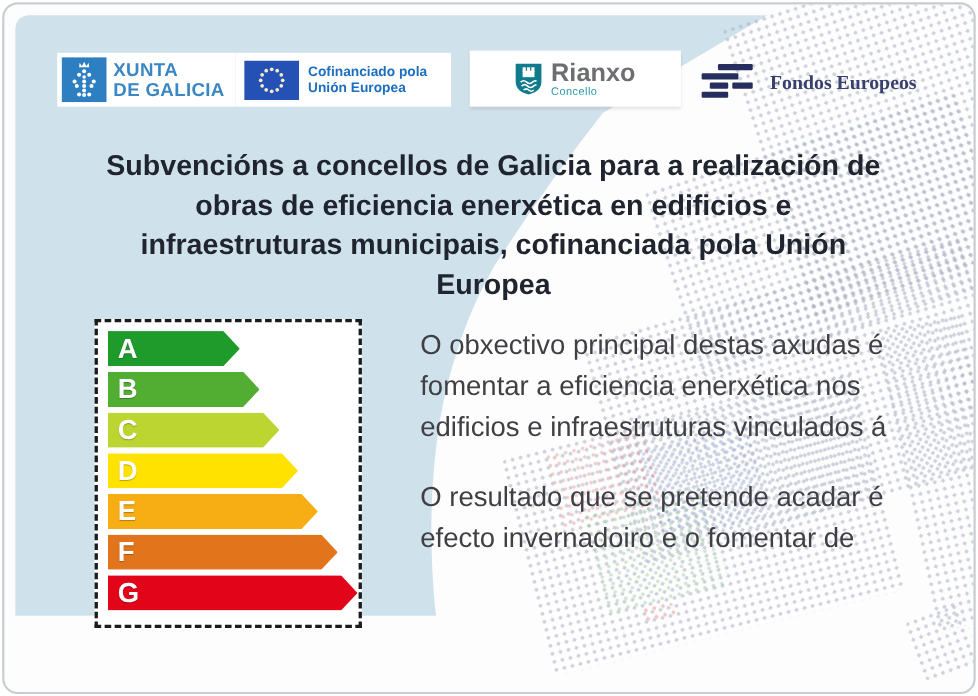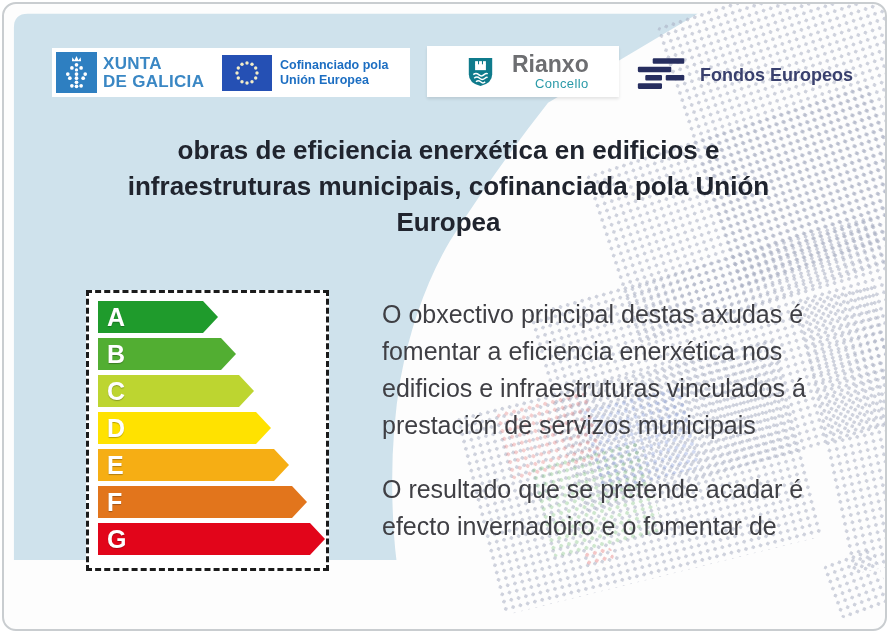--- a/index.html
+++ b/index.html
@@ -35,24 +35,24 @@
   .logo-bar{position:absolute;left:0;top:0;width:100%;height:110px;z-index:3;}
   .logo-block{position:absolute;display:flex;align-items:center;box-sizing:border-box;}
   .xunta{left:48px;top:44px;width:162px;height:49px;background:#ffffff;padding-left:4px;}
   .xunta-text{margin-left:6px;color:#3a87c4;font-weight:700;font-size:17px;line-height:18px;letter-spacing:.3px;}
   .xunta-text span{display:block;}
   .eu{left:210px;top:44px;width:196px;height:49px;background:#ffffff;padding-left:8px;}
   .eu-text{margin-left:8px;color:#1c6ec2;font-weight:700;font-size:12.5px;line-height:15px;}
   .eu-text span{display:block;}
   .rianxo{left:423px;top:42px;width:192px;height:51px;background:#ffffff;padding-left:40px;
           box-shadow:0 2px 3px rgba(0,0,0,0.10);}
-  .rianxo-texts{margin-left:18px;}
+  .rianxo-texts{margin-left:7px;}
   .rianxo-name{display:block;color:#6d6e71;font-weight:700;font-size:23px;line-height:22px;}
-  .rianxo-sub{display:block;color:#2a9aa8;font-size:13px;margin-top:1px;letter-spacing:.4px;text-align:right;}
-  .fondos{left:632px;top:50px;width:220px;height:42px;background:transparent;}
+  .rianxo-sub{display:block;color:#2a9aa8;font-size:10px;margin-top:1px;letter-spacing:.4px;}
+  .fondos{left:632px;top:50px;width:220px;height:42px;background:transparent;font-family:Liberation Serif, serif;}
   .fondos-label{margin-left:12px;color:#39406e;font-weight:600;font-size:18px;}
   
   .title{
     position:absolute;left:36px;top:111px;width:817px;z-index:3;
     text-align:center;color:#20242e;font-weight:700;font-size:26px;line-height:36px;
   }
   .title span{display:block;}
   
   .energy-box{
     position:absolute;left:82px;top:286px;width:243px;height:281px;z-index:3;
@@ -180,20 +180,21 @@
           <rect x="10" y="18" width="18" height="6" rx="1.2"></rect>
           <rect x="32" y="18" width="20" height="6" rx="1.2"></rect>
           <rect x="2" y="27" width="26" height="6" rx="1.2"></rect>
         </g>
       </svg>
       <span class="fondos-label">Fondos Europeos</span>
     </div>
   </header>
 
   <h1 class="title">
+    <span>Subvencións a concellos de Galicia para a realización de</span>
     <span>obras de eficiencia enerxética en edificios e</span>
     <span>infraestruturas municipais, cofinanciada pola Unión</span>
     <span>Europea</span>
   </h1>
 
   <div class="energy-box">
     <div>
         <div class="arrow" style="width: 120px; background: rgb(31, 155, 44);">
           <span class="arrow-letter">A</span>
         </div>
@@ -216,21 +217,20 @@
           <span class="arrow-letter">G</span>
         </div>
       </div>
   </div>
 
   <div class="texts">
     <p>
       <span>O obxectivo principal destas axudas é</span>
       <span>fomentar a eficiencia enerxética nos</span>
       <span>edificios e infraestruturas vinculados á</span>
-      <span>prestación de servizos municipais</span>
     </p>
     <p>
       <span>O resultado que se pretende acadar é</span>
       <span>efecto invernadoiro e o fomentar de</span>
     </p>
   </div>
 
 </div>
 
 </body></html>

